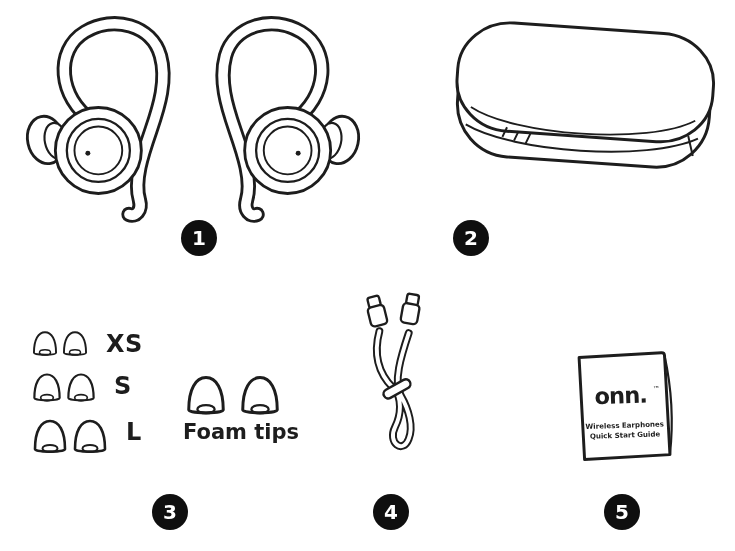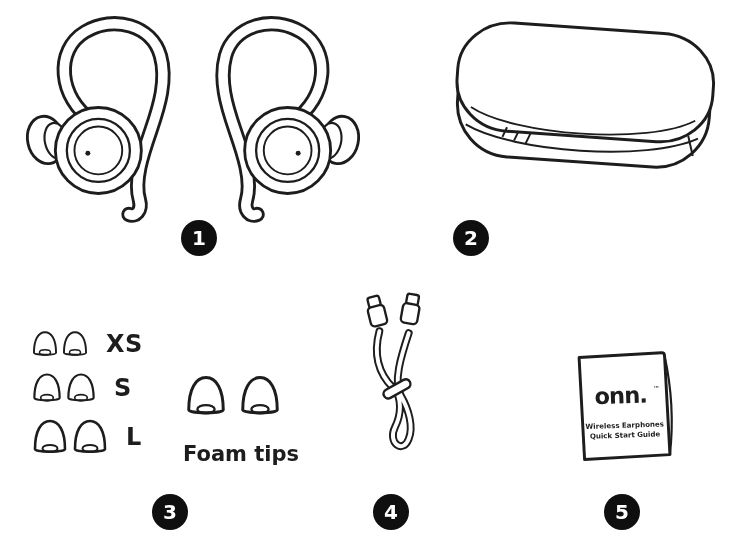--- a/index.html
+++ b/index.html
@@ -22,26 +22,26 @@
     background: var(--badge-bg, #0f0f0f);
     color: var(--badge-text, #ffffff);
     display: flex; align-items: center; justify-content: center;
     font-size: 20px; font-weight: 700;
   }
 
   .earbuds { position: absolute; left: 20px; top: 6px; display: flex; gap: 2px; }
   .flip { transform: scaleX(-1); }
 
   .tips { position: absolute; left: 30px; top: 330px; display: flex; flex-direction: column; gap: 14px; }
-  .tip-row { display: flex; align-items: center; }
+  .tip-row { display: flex; align-items: flex-start; }
   .size-label { font-size: 24px; font-weight: 600; margin-left: 16px; letter-spacing: 0.5px; }
 
   .foam { position: absolute; left: 183px; top: 374px; display: flex; flex-direction: column; align-items: flex-start; }
   .foam-pair { display: flex; gap: 8px; align-items: flex-end; }
-  .foam-label { margin-top: 24px; font-size: 21px; font-weight: 600; }
+  .foam-label { margin-top: 2px; font-size: 21px; font-weight: 600; }
 
   .cable-wrap { position: absolute; left: 352px; top: 292px; }
   .case-wrap { position: absolute; left: 448px; top: 16px; }
   .booklet-wrap { position: absolute; left: 572px; top: 348px; transform: rotate(-2deg); }
 </style>
 </head>
 <body>
 
 <div class="page">
 

